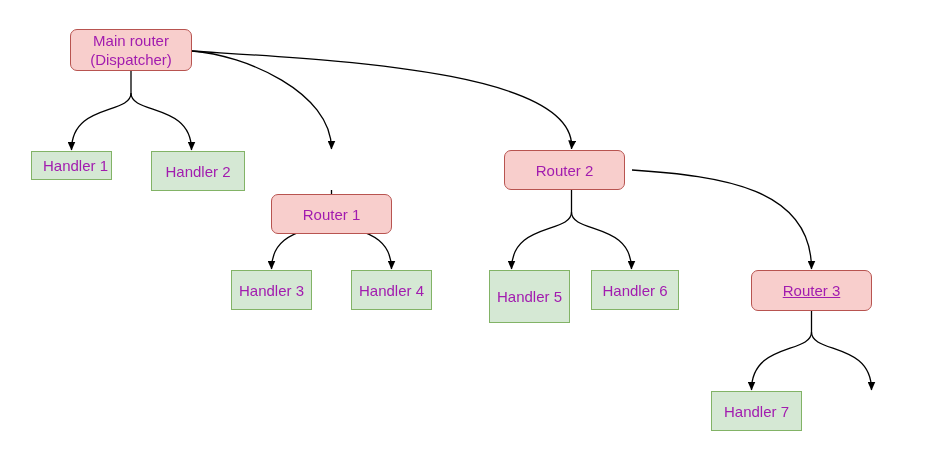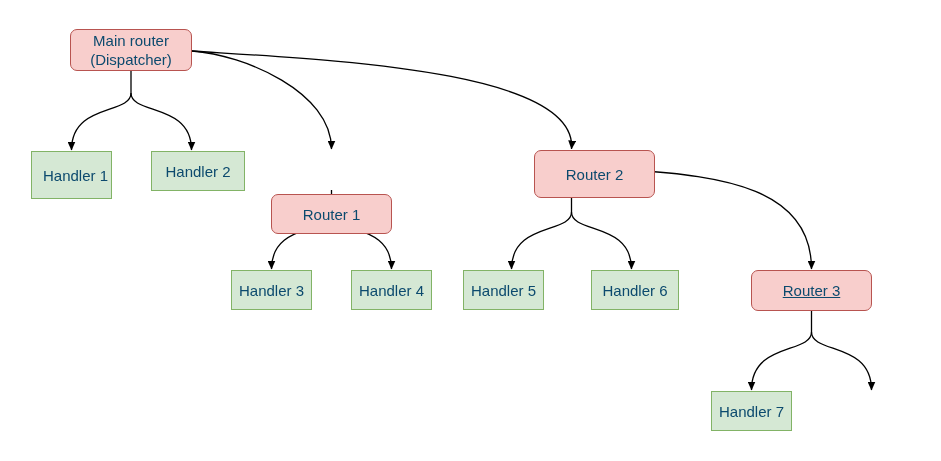--- a/index.html
+++ b/index.html
@@ -25,21 +25,21 @@
   .node {
     position: absolute;
     box-sizing: border-box;
     display: flex;
     flex-direction: column;
     align-items: center;
     justify-content: center;
     text-align: center;
     font-size: 15px;
     line-height: 19px;
-    color: #0c4a6e;
+    color: #a21caf;
     white-space: nowrap;
   }
   .node.router {
     background: var(--router-fill, #f8cecc);
     border: 1.3px solid var(--router-stroke, #b85450);
     border-radius: 7px;
   }
   .node.handler {
     background: var(--handler-fill, #d5e8d4);
     border: 1.3px solid var(--handler-stroke, #82b366);
@@ -77,54 +77,54 @@
     <path class="edge" d="M 811.5,310 L 811.5,332"></path>
     <path class="edge" d="M 811.5,332 C 811.5,354 751.5,342 751.5,390" marker-end="url(#arrow)"></path>
     <path class="edge" d="M 811.5,332 C 811.5,354 871.5,342 871.5,390" marker-end="url(#arrow)"></path>
   </svg>
 
   <div class="node router" style="left:70px; top:29px; width:122px; height:42px;">
     <span>Main router</span>
     <span>(Dispatcher)</span>
   </div>
 
-  <div class="node handler" style="left:31px; top:151px; width:81px; height:48px;padding-left:8px;">
+  <div class="node handler" style="left:31px; top:151px; width:81px; height:29px;padding-left:8px;">
     <span>Handler 1</span>
   </div>
 
   <div class="node handler" style="left:151px; top:151px; width:94px; height:40px;">
     <span>Handler 2</span>
   </div>
 
   <div class="node router" style="left:271px; top:150px; width:121px; height:40px;margin-top:44px;">
     <span>Router 1</span>
   </div>
 
-  <div class="node router" style="left:534px; top:150px; width:121px; height:48px;">
+  <div class="node router" style="left:504px; top:150px; width:121px; height:40px;">
     <span>Router 2</span>
   </div>
 
   <div class="node handler" style="left:231px; top:270px; width:81px; height:40px;">
     <span>Handler 3</span>
   </div>
 
   <div class="node handler" style="left:351px; top:270px; width:81px; height:40px;">
     <span>Handler 4</span>
   </div>
 
-  <div class="node handler" style="left:463px; top:270px; width:81px; height:40px;">
+  <div class="node handler" style="left:489px; top:270px; width:81px; height:53px;">
     <span>Handler 5</span>
   </div>
 
   <div class="node handler" style="left:591px; top:270px; width:88px; height:40px;">
     <span>Handler 6</span>
   </div>
 
   <div class="node router" style="left:751px; top:270px; width:121px; height:41px;text-decoration:underline;">
     <span>Router 3</span>
   </div>
 
-  <div class="node handler" style="left:711px; top:391px; width:81px; height:40px;">
+  <div class="node handler" style="left:711px; top:391px; width:91px; height:40px;">
     <span>Handler 7</span>
   </div>
 
 
 </div>
 
 </body></html>

